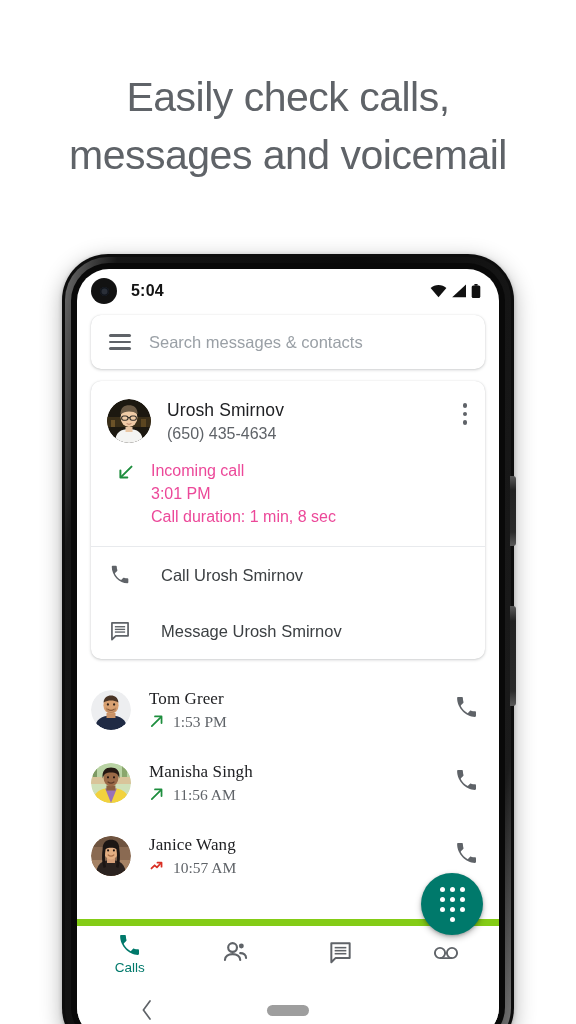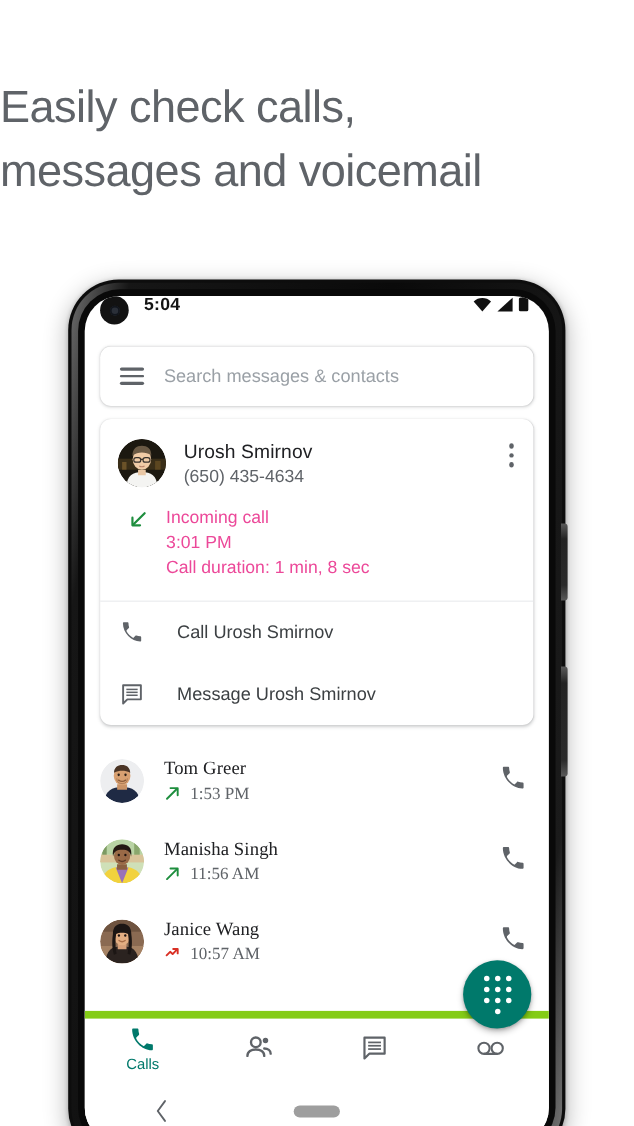--- a/index.html
+++ b/index.html
@@ -8,20 +8,21 @@
     background: #ffffff;
     font-family: "Liberation Sans", sans-serif;
     overflow: hidden;
   }
 
   .page { position: relative; width: 576px; height: 1024px; background: #fff; }
 
   
   .headline {
     position: absolute; left: 0; top: 68px; width: 576px;
+    text-align: center;
     font-size: 41px; line-height: 58px;
     font-weight: 400; color: #5f6368;
     letter-spacing: -0.5px;
   }
   .headline .ln { display: block; white-space: nowrap; }
 
   
   .phone {
     position: absolute; left: 62px; top: 254px;
     width: 452px; height: 800px;
@@ -52,21 +53,21 @@
   .screen {
     position:absolute; left:15px; top:15px;
     width:422px; height:770px;
     border-radius:32px; background:#ffffff;
     overflow:hidden; z-index: 4;
   }
 
   
   .statusbar {
     position:relative; height:44px;
-    display:flex; align-items:flex-start;
+    display:flex; align-items:center;
     padding: 0 18px 0 14px;
   }
   .punchhole {
     width:26px; height:26px; border-radius:50%;
     background:#121212;
     display:flex; align-items:center; justify-content:center;
     flex:none;
   }
   .punchhole i {
     width:9px; height:9px; border-radius:50%;

